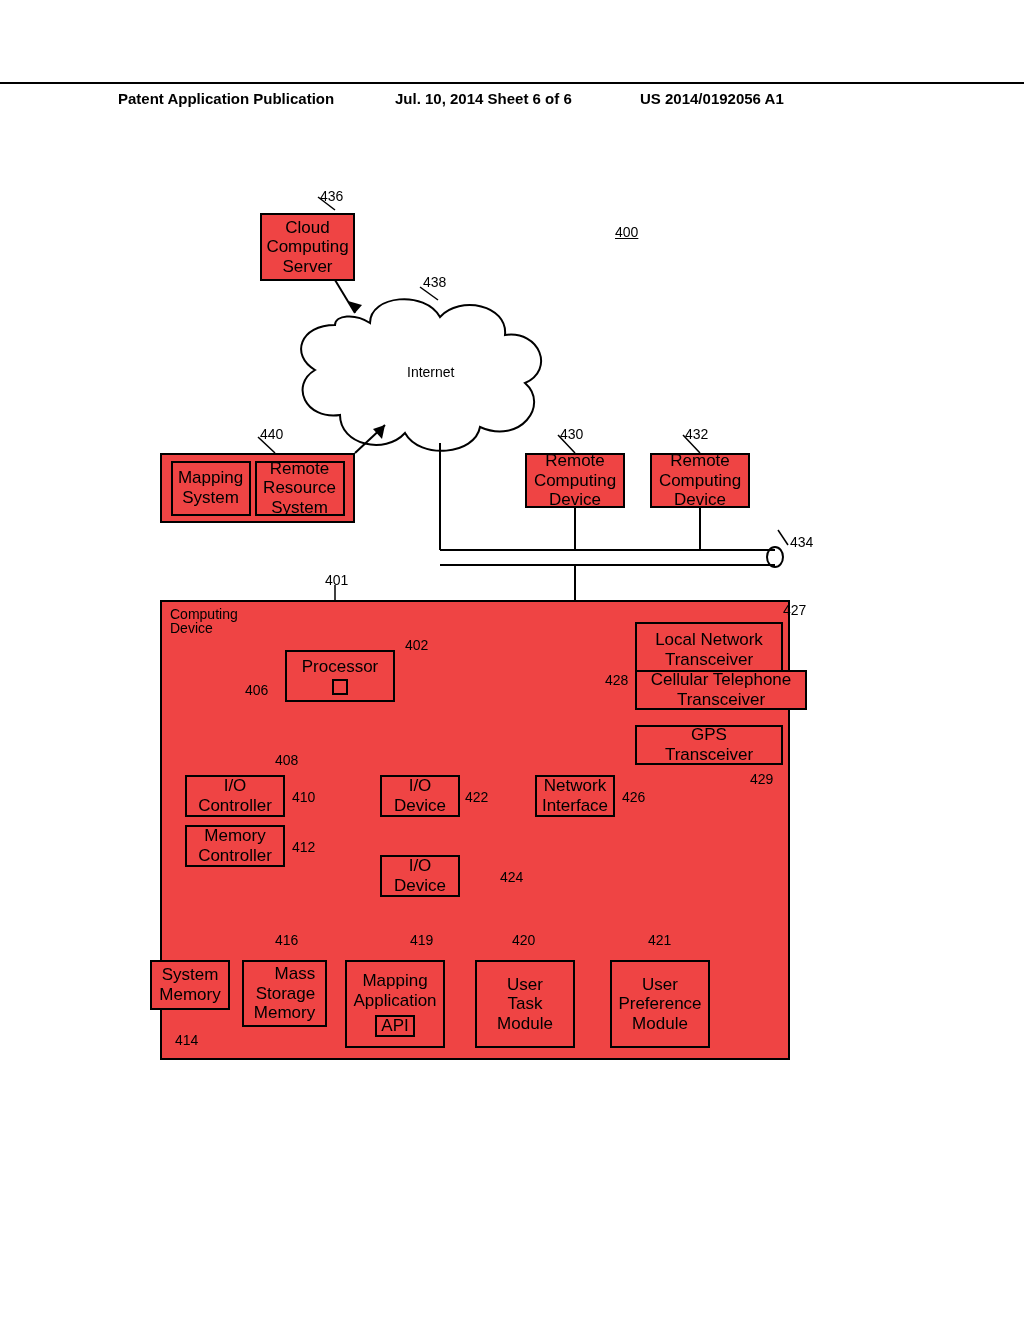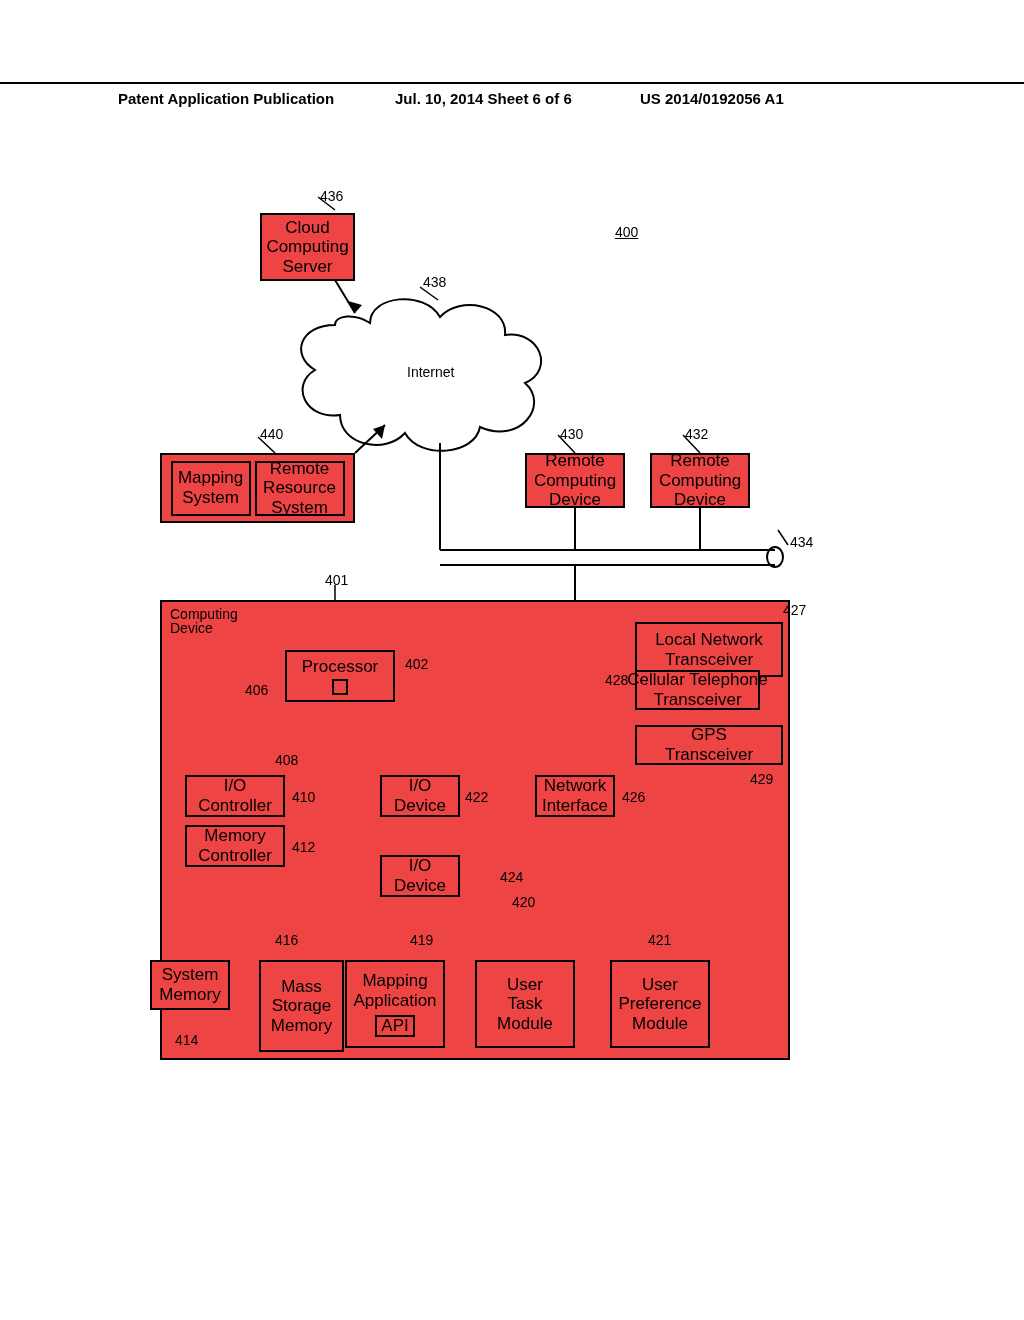--- a/index.html
+++ b/index.html
@@ -204,27 +204,27 @@
 
     <div class="box" style="left:0px; top:405px; width:630px; height:460px; display:block; text-align:left;"></div>
     <div class="lbl" style="left:10px; top:412px; white-space:pre;">Computing
 Device</div>
     <div class="lbl" style="left:165px; top:378px;">401</div>
 
     <div class="box" style="left:125px; top:455px; width:110px; height:52px; flex-direction:column;">
       <span>Processor</span>
       <div style="width:16px;height:16px;border:2px solid #000;margin-top:3px;"></div>
     </div>
-    <div class="lbl" style="left:245px; top:462px;text-align:right;">402</div>
+    <div class="lbl" style="left:245px; top:443px;text-align:right;">402</div>
     <div class="lbl" style="left:85px; top:488px;">406</div>
 
     <div class="box" style="left:475px; top:415px; width:148px; height:55px; white-space:pre;margin-top:12px;">Local Network
 Transceiver</div>
     <div class="lbl" style="left:617px; top:408px;margin-left:6px;">427</div>
-    <div class="box" style="left:475px; top:475px; width:125px; height:40px; white-space:pre;">Cellular Telephone
+    <div class="box" style="left:475px; top:475px; width:172px; height:40px; white-space:pre;">Cellular Telephone
 Transceiver</div>
     <div class="lbl" style="left:445px; top:478px;">428</div>
     <div class="box" style="left:475px; top:530px; width:148px; height:40px; white-space:pre;">GPS
 Transceiver</div>
     <div class="lbl" style="left:590px; top:577px;">429</div>
 
     <div class="lbl" style="left:115px; top:558px;">408</div>
 
     <div class="box" style="left:25px; top:580px; width:100px; height:42px; white-space:pre;">I/O
 Controller</div>
@@ -240,27 +240,27 @@
 Device</div>
     <div class="lbl" style="left:305px; top:675px;margin-left:35px;">424</div>
 
     <div class="box" style="left:375px; top:580px; width:80px; height:42px; white-space:pre;">Network
 Interface</div>
     <div class="lbl" style="left:462px; top:595px;">426</div>
 
     <div class="lbl" style="left:115px; top:738px;">416</div>
     <div class="lbl" style="left:198px; top:738px;margin-top:32px;">418</div>
     <div class="lbl" style="left:250px; top:738px;">419</div>
-    <div class="lbl" style="left:352px; top:700px;">420</div>
+    <div class="lbl" style="left:352px; top:738px;">420</div>
     <div class="lbl" style="left:488px; top:738px;">421</div>
 
     <div class="box" style="left:-10px; top:765px; width:80px; height:50px; white-space:pre;">System
 Memory</div>
     <div class="lbl" style="left:15px; top:838px;">414</div>
-    <div class="box" style="left:99px; top:765px; width:85px; height:92px; white-space:pre;">Mass
+    <div class="box" style="left:82px; top:765px; width:85px; height:67px; white-space:pre;text-align:right;">Mass
 Storage
 Memory</div>
     <div class="box" style="left:185px; top:765px; width:100px; height:88px; flex-direction:column; white-space:pre;">
       <span>Mapping
 Application</span>
       <div class="box" style="position:static; width:40px; height:22px; margin-top:4px;">API</div>
     </div>
     <div class="box" style="left:315px; top:765px; width:100px; height:88px; white-space:pre;">User
 Task
 Module</div>

